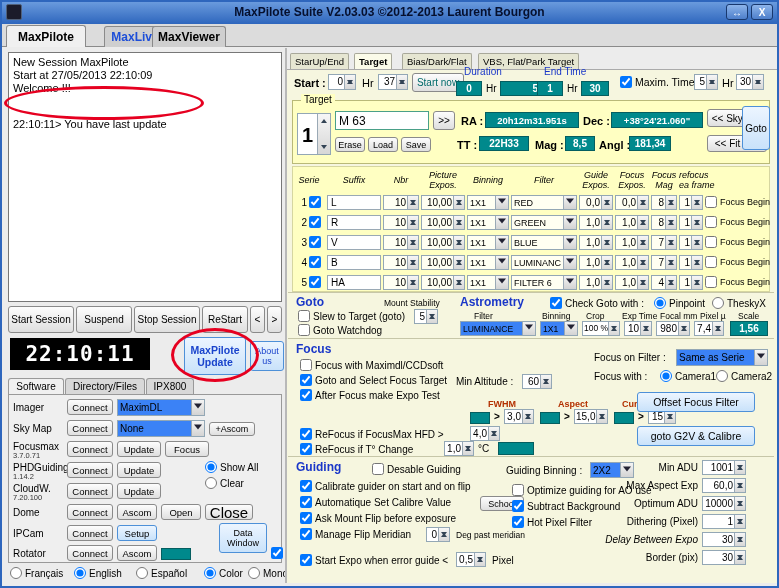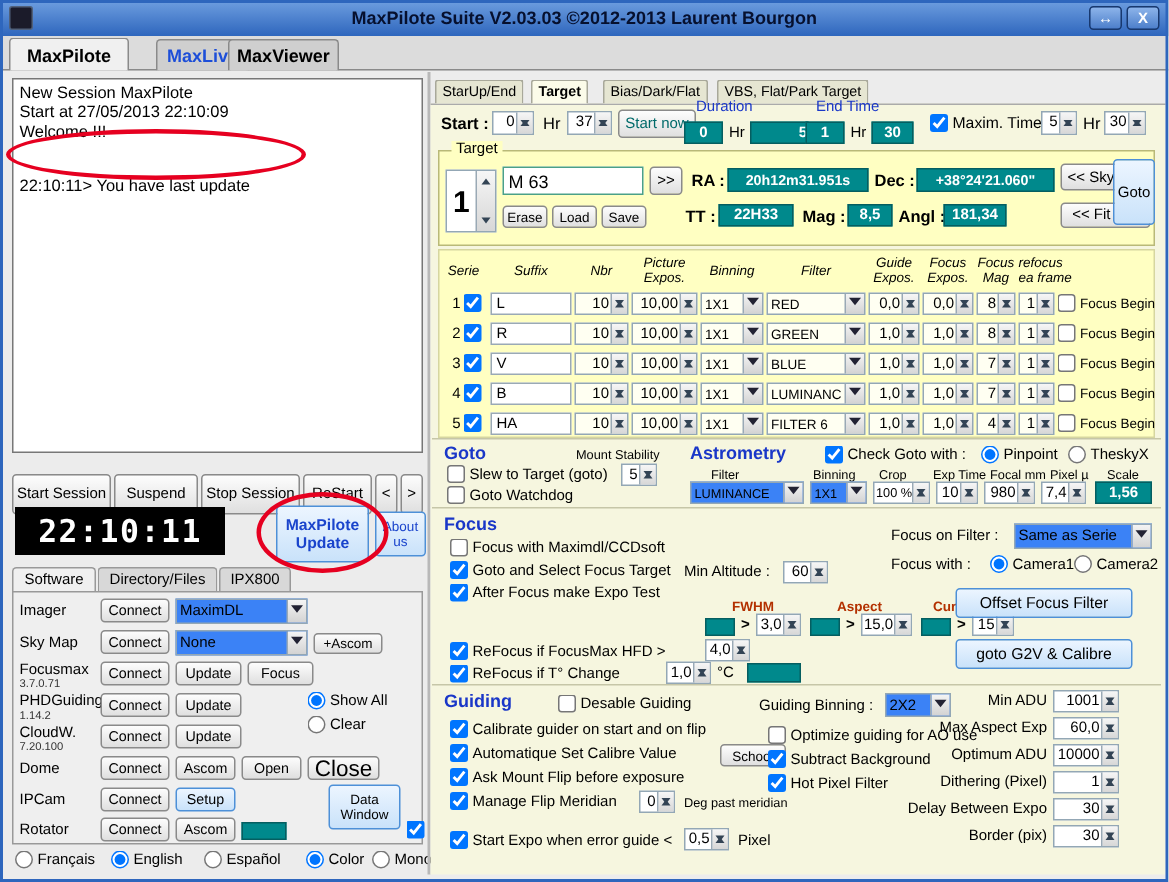--- a/index.html
+++ b/index.html
@@ -87,21 +87,21 @@
 
 <div id="log" class="ab">
   <div>New Session MaxPilote</div>
   <div>Start at 27/05/2013 22:10:09</div>
   <div>Welcome !!!</div>
   <div style="height:23px;"></div>
   <div>22:10:11&gt; You have last update</div>
 </div>
 <div class="red-ellipse" style="left:4px;top:86px;width:200px;height:34px;"></div>
 
-<div class="ab" style="left:8px;top:316px;width:280px;height:27px;display:flex;gap:2px;align-items:flex-end;">
+<div class="ab" style="left:8px;top:306px;width:280px;height:27px;display:flex;gap:2px;align-items:flex-end;">
   <div class="btn" style="width:66px;height:27px;">Start Session</div>
   <div class="btn" style="width:56px;height:27px;">Suspend</div>
   <div class="btn" style="width:66px;height:27px;">Stop Session</div>
   <div class="btn" style="width:46px;height:27px;">ReStart</div>
   <div class="btn" style="width:15px;height:27px;">&lt;</div>
   <div class="btn" style="width:15px;height:27px;">&gt;</div>
 </div>
 
 <div id="clock" class="ab">22:10:11</div>
 <div class="btn btn-blue ab" style="left:184px;top:337px;width:62px;height:38px;flex-direction:column;font-weight:bold;color:#1a44cc;font-size:10.5px;line-height:12px;">
@@ -719,21 +719,21 @@
   <span class="ab lbl" style="left:290px;top:40px;width:116px;text-align:right;font-size:10px;">Optimum ADU</span>
   <span class="spin ab" style="left:410px;top:38px;width:44px;height:15px;">
       <span class="v">10000</span>
       <span class="ud"></span>
     </span>
   <span class="ab lbl" style="left:290px;top:58px;width:116px;text-align:right;font-size:10px;">Dithering (Pixel)</span>
   <span class="spin ab" style="left:410px;top:56px;width:44px;height:15px;">
       <span class="v">1</span>
       <span class="ud"></span>
     </span>
-  <span class="ab lbl" style="left:290px;top:76px;width:116px;text-align:right;font-size:10px;">Delay Between Expo</span>
+  <span class="ab lbl" style="left:290px;top:76px;width:116px;text-align:right;font-size:10px;font-style:italic;">Delay Between Expo</span>
   <span class="spin ab" style="left:410px;top:74px;width:44px;height:15px;">
       <span class="v">30</span>
       <span class="ud"></span>
     </span>
   <span class="ab lbl" style="left:290px;top:94px;width:116px;text-align:right;font-size:10px;">Border (pix)</span>
   <span class="spin ab" style="left:410px;top:92px;width:44px;height:15px;">
       <span class="v">30</span>
       <span class="ud"></span>
     </span>
 </div>

